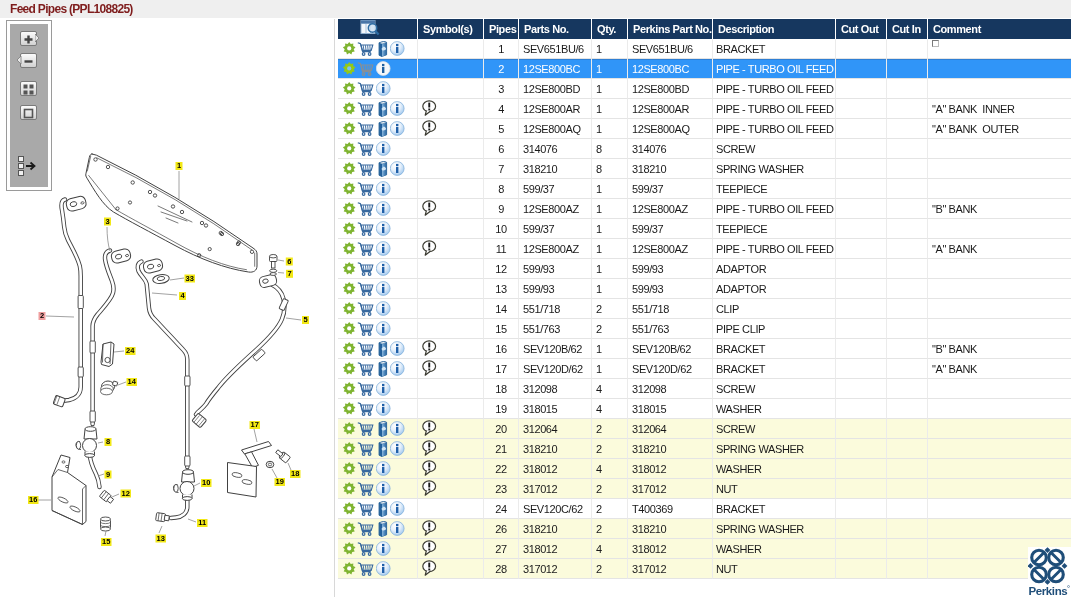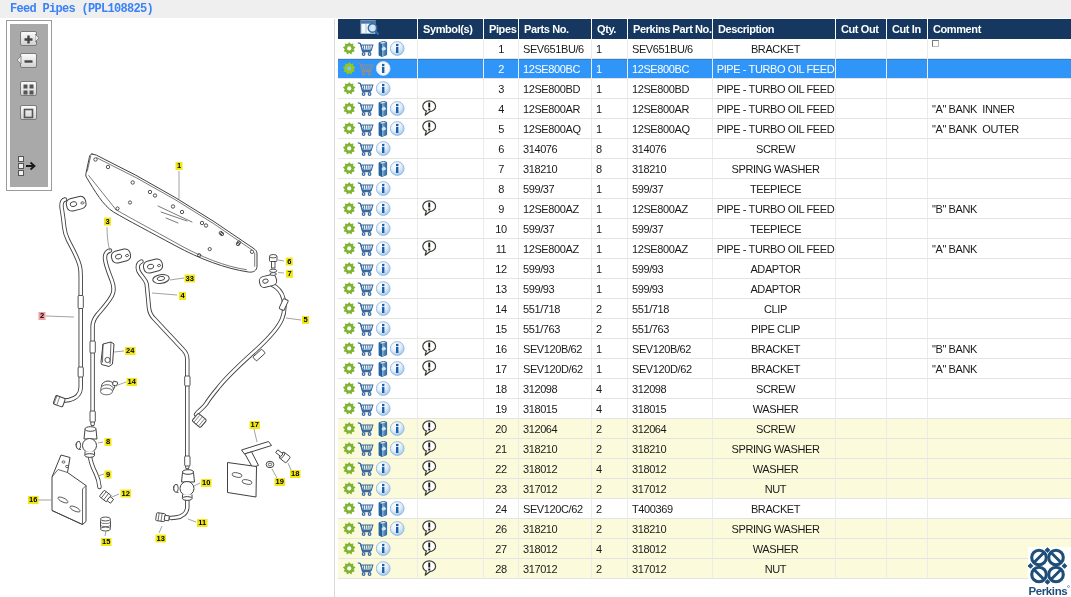--- a/index.html
+++ b/index.html
@@ -1,36 +1,36 @@
 <!DOCTYPE html>
 <html><head><meta charset="utf-8">
 <style>
 * { margin:0; padding:0; box-sizing:border-box; }
 html,body { width:1071px; height:597px; overflow:hidden; background:#fff;
   font-family:"Liberation Sans", sans-serif; }
 #page { position:relative; width:1071px; height:597px; background:#fff; }
 #topbar { position:absolute; left:0; top:0; width:1071px; height:18px; background:#efefef; }
-#title { position:absolute; left:10px; top:2px; font-size:12px; font-weight:bold; color:#3b82f6; letter-spacing:-0.7px;font-family:Liberation Mono, monospace; }
+#title { position:absolute; left:10px; top:2px; font-size:12px; font-weight:bold; color:#7f1d1d; letter-spacing:-0.7px; }
 
 #tbpanel { position:absolute; left:6px; top:20px; width:46px; height:171px;
   background:#fff; border:1px solid #9a9a9a; }
 #tbinner { position:absolute; left:3px; top:3px; width:38px; height:163px; background:#a9a9a9; }
 .tbtn { position:absolute; left:13px; width:17px; height:15px; border:1px solid #7a7a7a;
   border-radius:2px; background:linear-gradient(#fbfbfb,#d2d2d2); }
 
 #tbl { position:absolute; left:338px; top:19px; width:734px; border-collapse:separate;
   border-spacing:0; table-layout:fixed; font-size:11px; letter-spacing:-0.4px; color:#1a1a1a; }
 #tbl td, #tbl th { overflow:hidden; white-space:nowrap; height:20px; padding:0; vertical-align:middle; }
 #tbl thead th { background:#16375f; color:#fff; font-weight:bold; text-align:left;
   height:20px; font-size:11px; border-right:1px solid #fff; padding-left:5px; }
 #tbl thead th.c1 { text-align:center; padding-left:0; }
 #tbl td { border-right:1px solid #ebebeb; border-bottom:1px solid #e4e4e4; padding-left:4px; }
 #tbl td.c1 { padding-left:0px; }
 #tbl td.c3 { text-align:center; padding-left:0; }
-#tbl td.c7 { padding-left:3px;text-align:center; }
+#tbl td.c7 { padding-left:3px; }
 .ig { margin-left:4.5px; } .icart { margin-left:2.5px; } .ib { margin-left:4px; margin-right:2px; } .ii { margin-left:2.5px; }
 tr.ry td { background:#fbfbdc; border-bottom:1px solid #fdfdec; border-right:1px solid #eeeedd; }
 tr.rw td { background:#fff; }
 tr.rs td { background:#3095f8; color:#fff; border-bottom:1px solid #1d6cc0; border-right:1px solid #2a88e4; box-shadow:inset 0 1px 0 #2f7fd4; }
 .ic { vertical-align:middle; margin-right:0px; }
 td.c1 .ic { margin-right:-1px; }
 
 #vdiv { position:absolute; left:334px; top:19px; width:1px; height:578px; background:#d8d8d8; }
 </style></head>
 <body>

